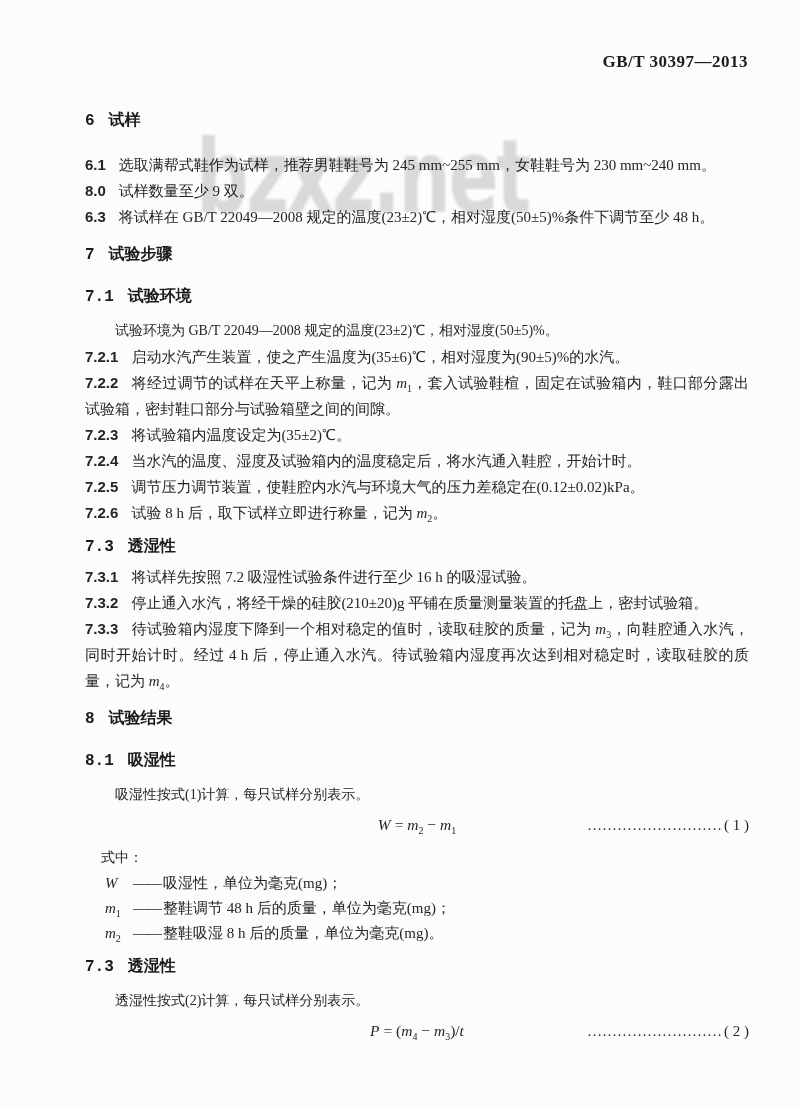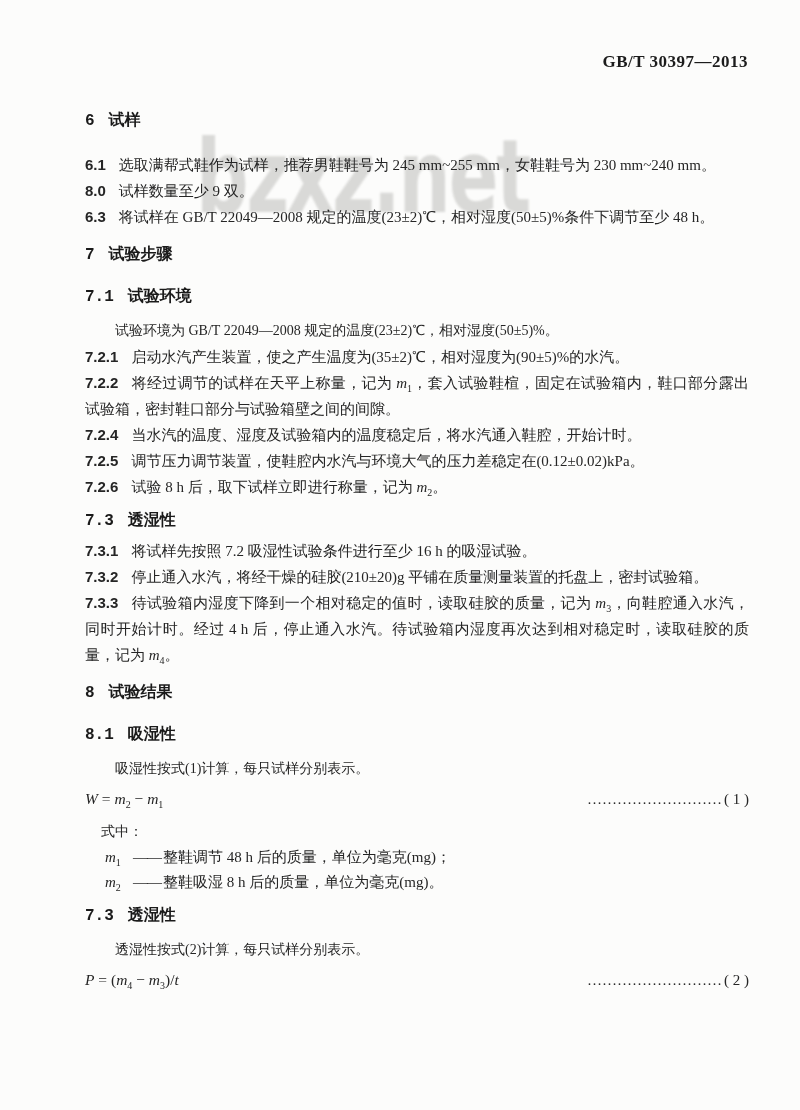--- a/index.html
+++ b/index.html
@@ -45,21 +45,21 @@
   .para{
     margin:10px 0 0 0;font-size:14px;line-height:26px;padding-left:30px;
   }
   .para.lead{padding-left:16px;margin-top:6px;}
   .def{
     margin:0;font-size:15px;line-height:25px;padding-left:20px;
   }
   .dvar{display:inline-block;min-width:28px;}
   .ddash{letter-spacing:-1px;margin-right:2px;}
   .formula{
-    position:relative;margin:3px 0 3px 0;text-align:left;
+    position:relative;margin:3px 0 3px 0;text-align:center;
     font-size:15.5px;line-height:28px;
   }
   .fleader{position:absolute;right:0;top:0;font-size:15px;}
   .fdots{letter-spacing:0px;color:#2b2b2b;}
   .fnum{margin-left:2px;}
   .it{font-style:italic;font-family:"Liberation Serif",serif;}
   .sub{font-size:10px;vertical-align:sub;line-height:0;}
 </style>
 </head>
 <body>
@@ -68,33 +68,35 @@
   <div class="doc-header">GB/T 30397—2013</div>
   <div class="watermark">bzxz.net</div>
   <main class="content" id="content">
       <div class="h h1"><span class="hnum">6</span><span class="htitle">试样</span></div>
       <p class="clause"><span class="cnum">6.1</span><span class="run">选取满帮式鞋作为试样，推荐男鞋鞋号为 245 mm~255 mm，女鞋鞋号为 230 mm~240 mm。</span></p>
       <p class="clause"><span class="cnum">8.0</span><span class="run">试样数量至少 9 双。</span></p>
       <p class="clause"><span class="cnum">6.3</span><span class="run">将试样在 GB/T 22049—2008 规定的温度(23±2)℃，相对湿度(50±5)%条件下调节至少 48 h。</span></p>
       <div class="h h1"><span class="hnum">7</span><span class="htitle">试验步骤</span></div>
       <div class="h h2"><span class="hnum">7.1</span><span class="htitle">试验环境</span></div>
       <p class="para"><span class="run">试验环境为 GB/T 22049—2008 规定的温度(23±2)℃，相对湿度(50±5)%。</span></p>
-      <p class="clause"><span class="cnum">7.2.1</span><span class="run">启动水汽产生装置，使之产生温度为(35±2)℃，相对湿度为(90±5)%的水汽。</span></p>
+      <p class="clause"><span class="cnum">7.2.1</span><span class="run">启动水汽产生装置，使之产生温度为(35±6)℃，相对湿度为(90±5)%的水汽。</span></p>
       <p class="clause"><span class="cnum">7.2.2</span><span class="run">将经过调节的试样在天平上称量，记为 </span><span class="it">m</span><span class="sub">1</span><span class="run">，套入试验鞋楦，固定在试验箱内，鞋口部分露出试验箱，密封鞋口部分与试验箱壁之间的间隙。</span></p>
+      <p class="clause"><span class="cnum">7.2.3</span><span class="run">将试验箱内温度设定为(35±2)℃。</span></p>
       <p class="clause"><span class="cnum">7.2.4</span><span class="run">当水汽的温度、湿度及试验箱内的温度稳定后，将水汽通入鞋腔，开始计时。</span></p>
       <p class="clause"><span class="cnum">7.2.5</span><span class="run">调节压力调节装置，使鞋腔内水汽与环境大气的压力差稳定在(0.12±0.02)kPa。</span></p>
       <p class="clause"><span class="cnum">7.2.6</span><span class="run">试验 8 h 后，取下试样立即进行称量，记为 </span><span class="it">m</span><span class="sub">2</span><span class="run">。</span></p>
       <div class="h h2"><span class="hnum">7.3</span><span class="htitle">透湿性</span></div>
       <p class="clause"><span class="cnum">7.3.1</span><span class="run">将试样先按照 7.2 吸湿性试验条件进行至少 16 h 的吸湿试验。</span></p>
       <p class="clause"><span class="cnum">7.3.2</span><span class="run">停止通入水汽，将经干燥的硅胶(210±20)g 平铺在质量测量装置的托盘上，密封试验箱。</span></p>
       <p class="clause"><span class="cnum">7.3.3</span><span class="run">待试验箱内湿度下降到一个相对稳定的值时，读取硅胶的质量，记为 </span><span class="it">m</span><span class="sub">3</span><span class="run">，向鞋腔通入水汽，同时开始计时。经过 4 h 后，停止通入水汽。待试验箱内湿度再次达到相对稳定时，读取硅胶的质量，记为 </span><span class="it">m</span><span class="sub">4</span><span class="run">。</span></p>
       <div class="h h1"><span class="hnum">8</span><span class="htitle">试验结果</span></div>
       <div class="h h2"><span class="hnum">8.1</span><span class="htitle">吸湿性</span></div>
       <p class="para"><span class="run">吸湿性按式(1)计算，每只试样分别表示。</span></p>
       <div class="formula"><span class="fbody"><span class="it">W</span><span class="run"> = </span><span class="it">m</span><span class="sub">2</span><span class="run"> − </span><span class="it">m</span><span class="sub">1</span></span><span class="fleader"><span class="fdots">………………………</span><span class="fnum">( 1 )</span></span></div>
       <p class="para lead"><span class="run">式中：</span></p>
+      <p class="def"><span class="dvar"><span class="it">W</span></span><span class="ddash">——</span><span class="run">吸湿性，单位为毫克(mg)；</span></p>
       <p class="def"><span class="dvar"><span class="it">m</span><span class="sub">1</span></span><span class="ddash">——</span><span class="run">整鞋调节 48 h 后的质量，单位为毫克(mg)；</span></p>
       <p class="def"><span class="dvar"><span class="it">m</span><span class="sub">2</span></span><span class="ddash">——</span><span class="run">整鞋吸湿 8 h 后的质量，单位为毫克(mg)。</span></p>
       <div class="h h2"><span class="hnum">7.3</span><span class="htitle">透湿性</span></div>
       <p class="para"><span class="run">透湿性按式(2)计算，每只试样分别表示。</span></p>
       <div class="formula"><span class="fbody"><span class="it">P</span><span class="run"> = (</span><span class="it">m</span><span class="sub">4</span><span class="run"> − </span><span class="it">m</span><span class="sub">3</span><span class="run">)/</span><span class="it">t</span></span><span class="fleader"><span class="fdots">………………………</span><span class="fnum">( 2 )</span></span></div>
     </main>
 </div>
 
 </body></html>

